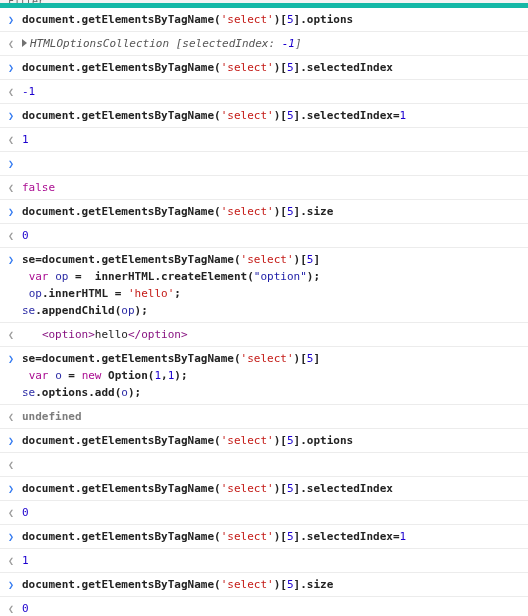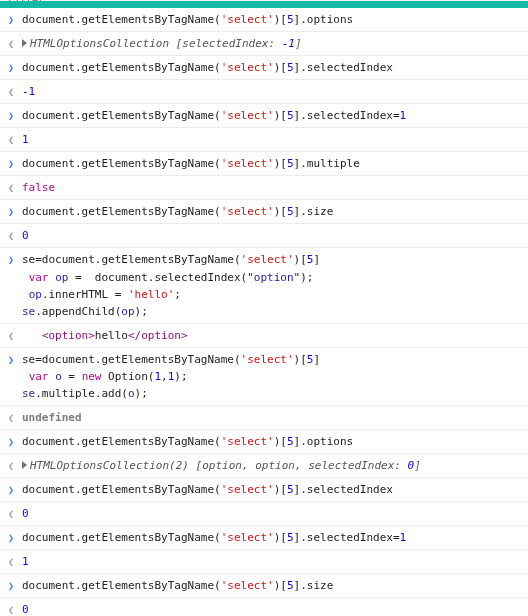--- a/index.html
+++ b/index.html
@@ -6,21 +6,21 @@
   body {
     margin: 0;
     font-family: Consolas, Menlo, monospace;
     font-size: 11px;
     background: #fff;
     color: #303030;
     width: 528px;
   }
   .toolbar {
     height: 8px;
-    border-bottom: 7px solid #14b8a6;
+    border-bottom: 5px solid #14b8a6;
     background: #f3f3f3;
     display: flex;
     align-items: center;
     padding: 0 8px;
     gap: 10px;
     color: #666;
     font-size: 10px;
     overflow: hidden;
   }
   .console {
@@ -52,21 +52,21 @@
   }
   .disclosure {
     display: inline-block;
     width: 0; height: 0;
     border-left: 5px solid #727272;
     border-top: 4px solid transparent;
     border-bottom: 4px solid transparent;
     margin-right: 3px;
     vertical-align: 0;
   }
-  .tok-default { color: #222; }
+  .tok-default { color: #222; font-weight: bold; }
   .tok-num { color: #1c00cf; }
   .tok-str { color: #c41a16; margin-top: 44px; }
   .tok-str2 { color: #1a1aa6; }
   .tok-kw { color: #aa0d91; }
   .tok-undef { color: #7d7d7d; font-weight: bold; }
   .tok-italic { font-style: italic; color: #565656; text-align: right;}
   .tok-itnum { font-style: italic; color: #1c00cf;}
   .tok-obj { color: #2a2aa5; }
   .tok-tag { color: #881280; }
   .tok-text { color: #222; margin-top: 40px; }
@@ -98,62 +98,60 @@
     <div class="row">
       <div class="arrow in">❯</div>
       <div class="content"><span class="tok-default">document.getElementsByTagName(</span><span class="tok-str">'select'</span><span class="tok-default">)[</span><span class="tok-num">5</span><span class="tok-default">].selectedIndex=</span><span class="tok-num">1</span></div>
     </div>
     <div class="row">
       <div class="arrow out">❮</div>
       <div class="content"><span class="tok-num">1</span></div>
     </div>
     <div class="row">
       <div class="arrow in">❯</div>
-      <div class="content"><span class="tok-default">document.getElementsByTagName(</span><span class="tok-str">'select'</span><span class="tok-default">)[</span><span class="tok-num">5</span><span class="tok-default">].multiple</span></div>
     </div>
     <div class="row">
       <div class="arrow out">❮</div>
       <div class="content"><span class="tok-kw">false</span></div>
     </div>
     <div class="row">
       <div class="arrow in">❯</div>
       <div class="content"><span class="tok-default">document.getElementsByTagName(</span><span class="tok-str">'select'</span><span class="tok-default">)[</span><span class="tok-num">5</span><span class="tok-default">].size</span></div>
     </div>
     <div class="row">
       <div class="arrow out">❮</div>
       <div class="content"><span class="tok-num">0</span></div>
     </div>
     <div class="row">
       <div class="arrow in">❯</div>
       <div class="content"><span class="tok-default">se=document.getElementsByTagName(</span><span class="tok-str">'select'</span><span class="tok-default">)[</span><span class="tok-num">5</span><span class="tok-default">]
- </span><span class="tok-kw">var</span><span class="tok-default"> </span><span class="tok-obj">op</span><span class="tok-default"> =  document.selectedIndex(</span><span class="tok-str2">"option"</span><span class="tok-default">);
+ </span><span class="tok-kw">var</span><span class="tok-default"> </span><span class="tok-obj">op</span><span class="tok-default"> =  innerHTML.createElement(</span><span class="tok-str2">"option"</span><span class="tok-default">);
  </span><span class="tok-obj">op</span><span class="tok-default">.innerHTML = </span><span class="tok-str">'hello'</span><span class="tok-default">;
 </span><span class="tok-obj">se</span><span class="tok-default">.appendChild(</span><span class="tok-obj">op</span><span class="tok-default">);</span></div>
     </div>
     <div class="row">
       <div class="arrow out">❮</div>
       <div class="content"><span class="tok-default">   </span><span class="tok-tag">&lt;option&gt;</span><span class="tok-text">hello</span><span class="tok-tag">&lt;/option&gt;</span></div>
     </div>
     <div class="row">
       <div class="arrow in">❯</div>
       <div class="content"><span class="tok-default">se=document.getElementsByTagName(</span><span class="tok-str">'select'</span><span class="tok-default">)[</span><span class="tok-num">5</span><span class="tok-default">]
  </span><span class="tok-kw">var</span><span class="tok-default"> </span><span class="tok-obj">o</span><span class="tok-default"> = </span><span class="tok-kw">new</span><span class="tok-default"> Option(</span><span class="tok-num">1</span><span class="tok-default">,</span><span class="tok-num">1</span><span class="tok-default">);
-</span><span class="tok-obj">se</span><span class="tok-default">.multiple.add(</span><span class="tok-obj">o</span><span class="tok-default">);</span></div>
+</span><span class="tok-obj">se</span><span class="tok-default">.options.add(</span><span class="tok-obj">o</span><span class="tok-default">);</span></div>
     </div>
     <div class="row">
       <div class="arrow out">❮</div>
       <div class="content"><span class="tok-undef">undefined</span></div>
     </div>
     <div class="row">
       <div class="arrow in">❯</div>
       <div class="content"><span class="tok-default">document.getElementsByTagName(</span><span class="tok-str">'select'</span><span class="tok-default">)[</span><span class="tok-num">5</span><span class="tok-default">].options</span></div>
     </div>
     <div class="row">
       <div class="arrow out">❮</div>
-      <div class="content"><span class="disclosure"></span><span class="tok-italic">HTMLOptionsCollection(2) [</span><span class="tok-italic">option</span><span class="tok-italic">, </span><span class="tok-italic">option</span><span class="tok-italic">, selectedIndex: </span><span class="tok-itnum">0</span><span class="tok-italic">]</span></div>
     </div>
     <div class="row">
       <div class="arrow in">❯</div>
       <div class="content"><span class="tok-default">document.getElementsByTagName(</span><span class="tok-str">'select'</span><span class="tok-default">)[</span><span class="tok-num">5</span><span class="tok-default">].selectedIndex</span></div>
     </div>
     <div class="row">
       <div class="arrow out">❮</div>
       <div class="content"><span class="tok-num">0</span></div>
     </div>
     <div class="row">

